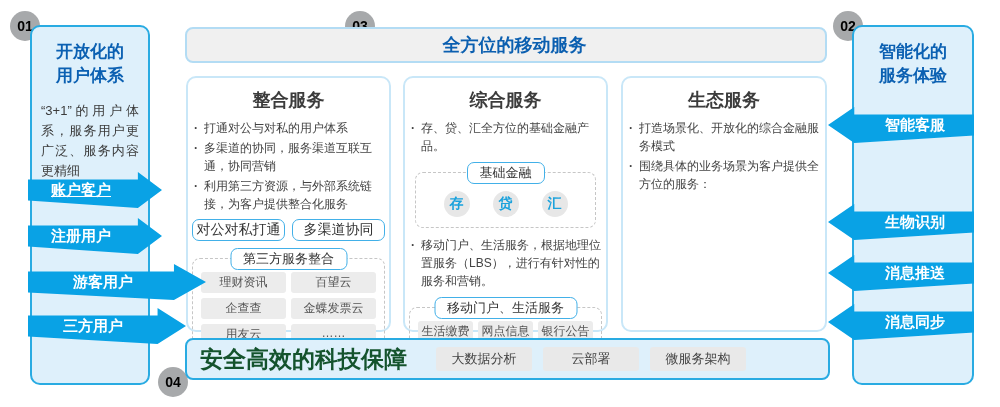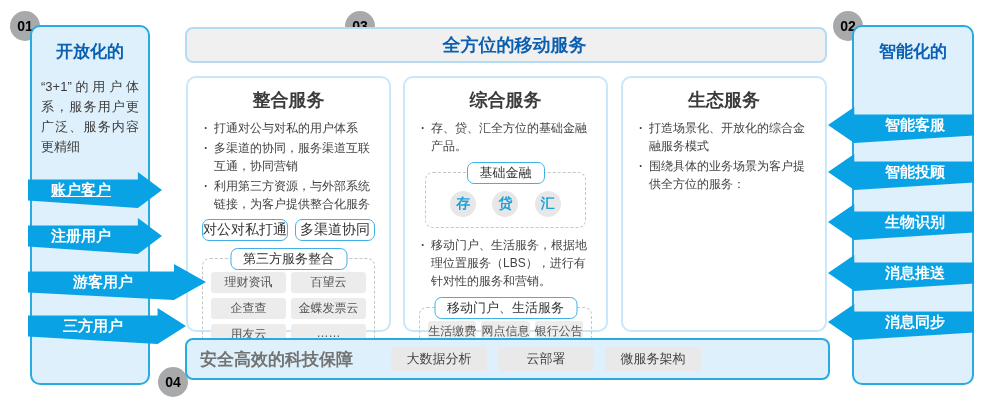--- a/index.html
+++ b/index.html
@@ -15,21 +15,21 @@
   .panel-body{margin:13px 9px 0;font-size:13px;color:#3b3b3b;line-height:1.55;text-align:justify;}
   .arrow{position:absolute;z-index:3;height:36px;display:flex;align-items:center;
          justify-content:center;color:#fff;font-weight:bold;font-size:15px;background:#09a2e5;}
   .arrow-r{clip-path:polygon(0 21%,82% 21%,82% 0,100% 50%,82% 100%,0 79%);padding-right:28px;box-sizing:border-box;}
   .arrow-l{clip-path:polygon(100% 21%,18% 21%,18% 0,0 50%,18% 100%,100% 79%);padding-left:28px;box-sizing:border-box;}
   .topbox{position:absolute;left:185px;top:27px;width:642px;height:36px;background:#f0f0f0;
           border:2px solid #b3dcf4;border-radius:8px;z-index:2;box-sizing:border-box;
           display:flex;align-items:center;justify-content:center;padding-left:17px;}
   .topbox .t{font-size:18px;font-weight:bold;color:#0b5fb0;}
   .col{position:absolute;top:76px;height:256px;background:#fff;border:2px solid #c9e7f8;
-       border-radius:10px;z-index:2;box-sizing:border-box;padding:6px 14px;}
+       border-radius:10px;z-index:2;box-sizing:border-box;padding:6px 4px;}
   .col-title{text-align:center;font-size:18px;font-weight:bold;color:#3c3c3c;margin:4px 0 7px;}
   .bullets{margin:0;padding:0;list-style:none;}
   .bullets li{position:relative;font-size:12px;color:#434343;line-height:1.5;
               padding-left:12px;margin-bottom:2px;}
   .bullets li::before{content:"·";position:absolute;left:2px;font-weight:bold;color:#434343;}
   .tag-row{display:flex;gap:7px;margin-top:6px;}
   .tag{flex:1;border:1.5px solid #42b0e8;border-radius:7px;background:#fff;text-align:center;
        font-size:14px;color:#333;padding:1px 0;white-space:nowrap;}
   .group{position:relative;border:1px dashed #c6c6c6;border-radius:8px;margin-top:17px;
          padding:13px 8px 8px;}
@@ -41,52 +41,53 @@
   .chip{background:#ececec;border-radius:3px;text-align:center;font-size:12px;color:#555;
         padding:2px 0;white-space:nowrap;}
   .circles{display:flex;justify-content:space-around;padding:5px 8px 2px;}
   .circle{width:26px;height:26px;border-radius:50%;background:#e7e7e7;color:#1ba2dc;
           font-weight:bold;font-size:14px;display:flex;align-items:center;justify-content:center;}
   .bars{display:flex;flex-direction:column;gap:13px;padding:4px 4px 6px;}
   .bar{background:#ececec;border-radius:3px;text-align:center;font-size:13px;color:#555;padding:3px 0;}
   .bottombar{position:absolute;left:185px;top:338px;width:645px;height:42px;background:#def0fb;
              border:2px solid #29abe2;border-radius:8px;z-index:2;box-sizing:border-box;
              display:flex;align-items:center;padding:0 13px;gap:11px;}
-  .bb-title{font-size:17px;font-weight:bold;color:#737373;margin-right:27px;white-space:nowrap;}
+  .bb-title{font-size:23px;font-weight:bold;color:#14532d;margin-right:18px;white-space:nowrap;}
   .bb-chip{background:#e9e9e9;border-radius:3px;width:96px;text-align:center;font-size:13px;
            color:#444;padding:3px 0;white-space:nowrap;}
 </style>
 </head>
 <body>
 
 <div class="stage">
 
   <div class="badge" style="left:10px;top:11px;">01</div>
   <div class="badge" style="left:833px;top:11px;">02</div>
   <div class="badge" style="left:345px;top:11px;">03</div>
   <div class="badge" style="left:158px;top:367px;">04</div>
 
   <div class="panel" style="left:30px;width:120px;">
     <div class="panel-title">
       <div>开放化的</div>
+      <div>用户体系</div>
     </div>
     <div class="panel-body">“3+1”的用户体系，服务用户更广泛、服务内容更精细</div>
   </div>
   <div class="arrow arrow-r" style="left:28px;top:172px;width:134px;text-decoration:underline;">账户客户</div>
   <div class="arrow arrow-r" style="left:28px;top:218px;width:134px;">注册用户</div>
   <div class="arrow arrow-r" style="left:28px;top:264px;width:178px;">游客用户</div>
   <div class="arrow arrow-r" style="left:28px;top:308px;width:158px;">三方用户</div>
 
   <div class="panel" style="left:852px;width:122px;">
     <div class="panel-title">
       <div>智能化的</div>
+      <div>服务体验</div>
     </div>
   </div>
   <div class="arrow arrow-l" style="left:828px;top:107px;width:146px;">智能客服</div>
-  <div class="arrow arrow-l" style="left:828px;top:154px;width:146px;">智能投顾</div>
   <div class="arrow arrow-l" style="left:828px;top:204px;width:146px;">生物识别</div>
   <div class="arrow arrow-l" style="left:828px;top:255px;width:146px;">消息推送</div>
   <div class="arrow arrow-l" style="left:828px;top:304px;width:146px;">消息同步</div>
 
   <div class="topbox">
     <span class="t">全方位的移动服务</span>
   </div>
 
   <div class="col" style="left:186px;width:205px;">
     <div class="col-title">整合服务</div>

